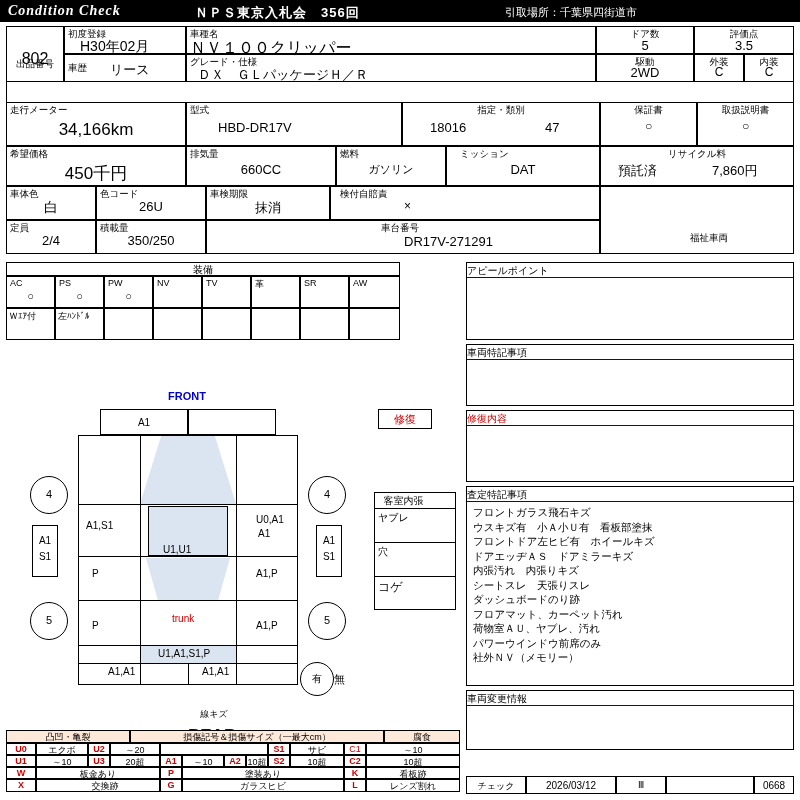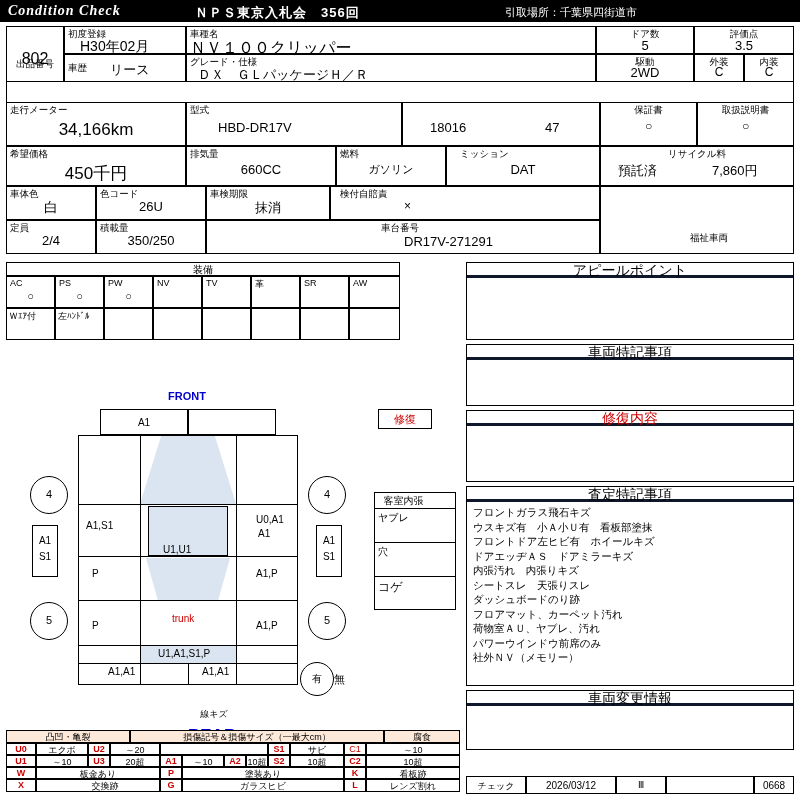--- a/index.html
+++ b/index.html
@@ -25,21 +25,21 @@
 
   
   .dline{position:absolute;background:#000;}
   .dbox{position:absolute;border:1px solid #000;box-sizing:border-box;background:#fff;font-size:10px;display:flex;align-items:center;justify-content:center;}
   .blue{color:#0000cc;font-weight:bold;}
   .red{color:#cc0000;}
   .shade{background:#dbe5f1;}
 
   
   .panel{position:absolute;border:1px solid #000;box-sizing:border-box;}
-  .panel .ph{position:absolute;left:0;top:0;width:100%;height:15px;border-bottom:3px solid #0f172a;text-align:center;font-size:14px;line-height:15px;box-sizing:border-box;}
+  .panel .ph{position:absolute;left:0;top:0;width:100%;height:15px;border-bottom:1px solid #0f172a;text-align:left;font-size:10px;line-height:15px;box-sizing:border-box;}
 </style>
 </head>
 <body>
 
 <div class="page">
 
   <div class="topbar">
     <div class="cc">Condition  Check</div>
     <div class="ttl">ＮＰＳ東京入札会　356回</div>
     <div class="place">引取場所：千葉県四街道市</div>
@@ -92,20 +92,21 @@
 
   <div class="bx" style="left:6px;top:146px;width:180px;height:40px;"></div>
   <div class="lbl" style="left:10px;top:148px;">希望価格</div>
   <div class="val ctr" style="left:6px;top:162px;width:180px;font-size:17px;">450千円</div>
 
   <div class="bx" style="left:186px;top:102px;width:216px;height:44px;"></div>
   <div class="lbl" style="left:190px;top:104px;">型式</div>
   <div class="val" style="left:218px;top:120px;font-size:13px;">HBD-DR17V</div>
 
   <div class="bx" style="left:402px;top:102px;width:198px;height:44px;"></div>
+  <div class="lbl ctr" style="left:402px;top:104px;width:198px;">指定・類別</div>
   <div class="val" style="left:430px;top:120px;font-size:13px;">18016</div>
   <div class="val" style="left:545px;top:120px;font-size:13px;">47</div>
 
   <div class="bx" style="left:600px;top:102px;width:97px;height:44px;"></div>
   <div class="lbl ctr" style="left:600px;top:104px;width:97px;">保証書</div>
   <div class="val ctr" style="left:600px;top:119px;width:97px;font-size:12px;">○</div>
   <div class="bx" style="left:697px;top:102px;width:97px;height:44px;"></div>
   <div class="lbl ctr" style="left:697px;top:104px;width:97px;">取扱説明書</div>
   <div class="val ctr" style="left:697px;top:119px;width:97px;font-size:12px;">○</div>
 

